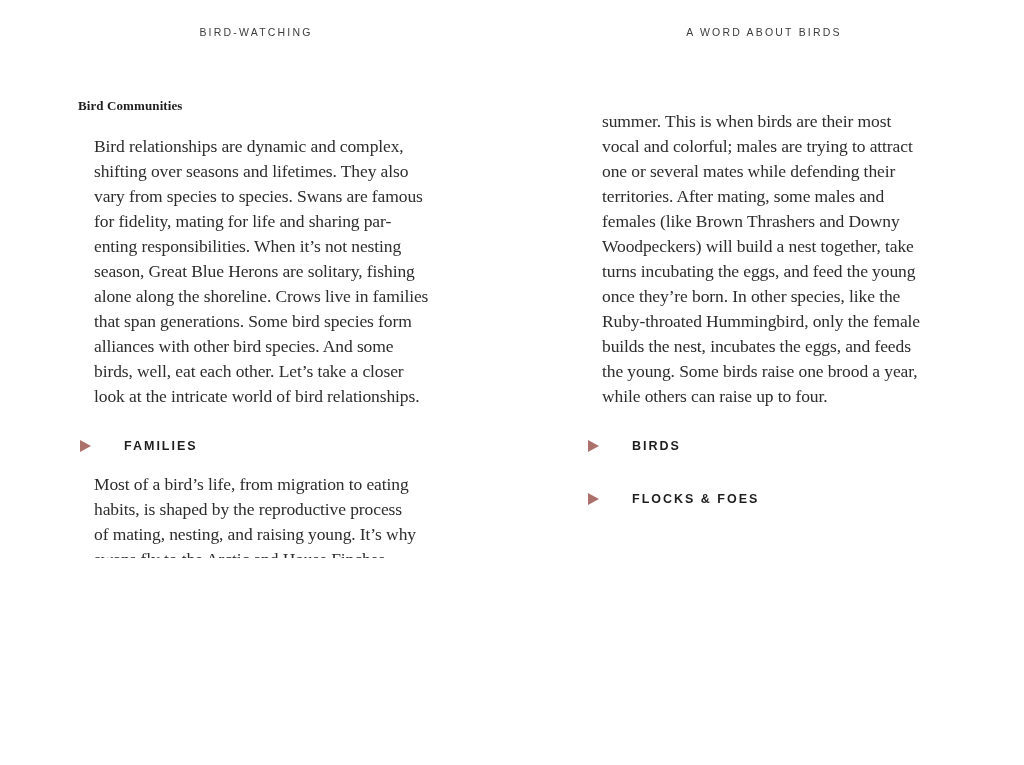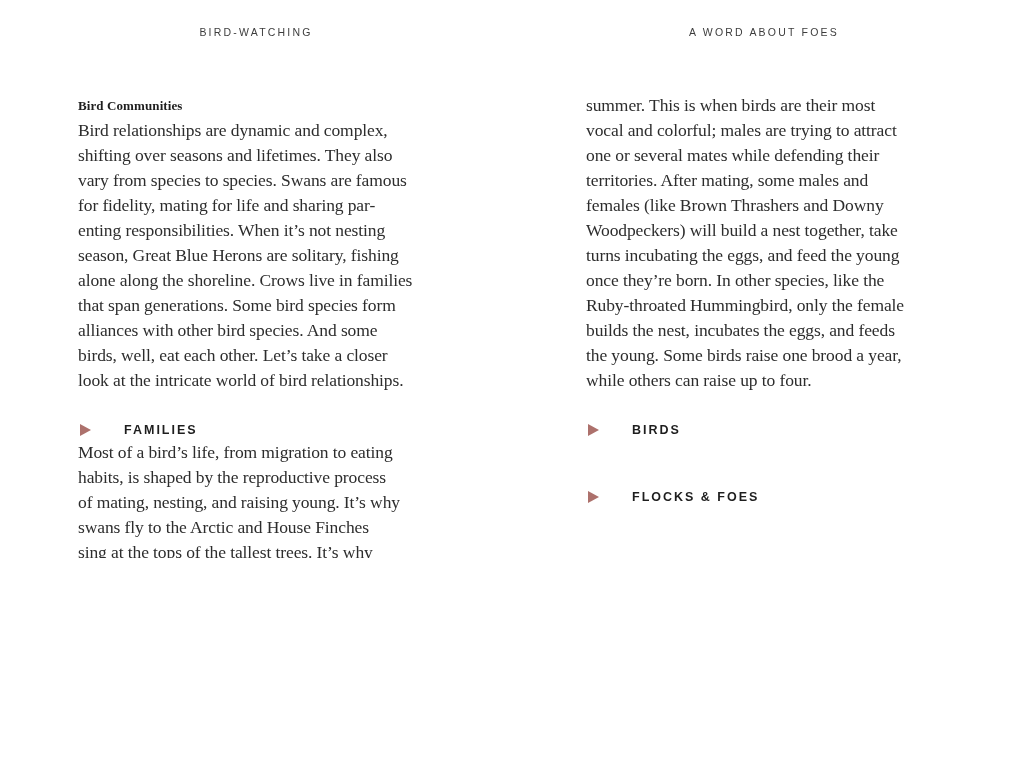--- a/index.html
+++ b/index.html
@@ -41,35 +41,35 @@
   .page-heading {
     margin: 0;
     font-family: "Liberation Serif", serif;
     font-size: 13px;
     font-weight: 700;
     line-height: 25px;
     color: #1f1f1f;
     letter-spacing: 0.1px;
   }
   .body-text {
-    margin: 0;
+    margin: 16px;
     font-size: 17.5px;
     line-height: 25px;
     letter-spacing: -0.1px;
     white-space: pre;
     color: #2d2d2d;
   }
   .section-header {
     display: flex;
     align-items: center;
     height: 20px;
     margin-top: 27px;
     padding-left: 2px;
   }
-  .section-header.flocks { margin-top: 47px; }
+  .section-header.flocks { margin-top: 33px; }
   .triangle-icon {
     width: 0;
     height: 0;
     border-left: 11px solid #ad716c;
     border-top: 6px solid transparent;
     border-bottom: 6px solid transparent;
     margin-right: 12px;
     flex: 0 0 auto;
   }
   .section-label {
@@ -92,21 +92,21 @@
   #page-number-left { left: 78px; }
   #page-number-right { left: 586px; margin-top: 47px; }
 </style>
 </head>
 <body>
 
 <div id="book-spread">
 
   <div id="running-header-left" class="running-header">BIRD-WATCHING</div>
 
-  <div id="running-header-right" class="running-header">A WORD ABOUT FOES</div>
+  <div id="running-header-right" class="running-header">A WORD ABOUT BIRDS</div>
 
   <div id="column-left" class="text-column">
     <h2 class="page-heading">Bird Communities</h2>
     <div class="body-text">Bird relationships are dynamic and complex,
 shifting over seasons and lifetimes. They also
 vary from species to species. Swans are famous
 for fidelity, mating for life and sharing par-
 enting responsibilities. When it’s not nesting
 season, Great Blue Herons are solitary, fishing
 alone along the shoreline. Crows live in families

